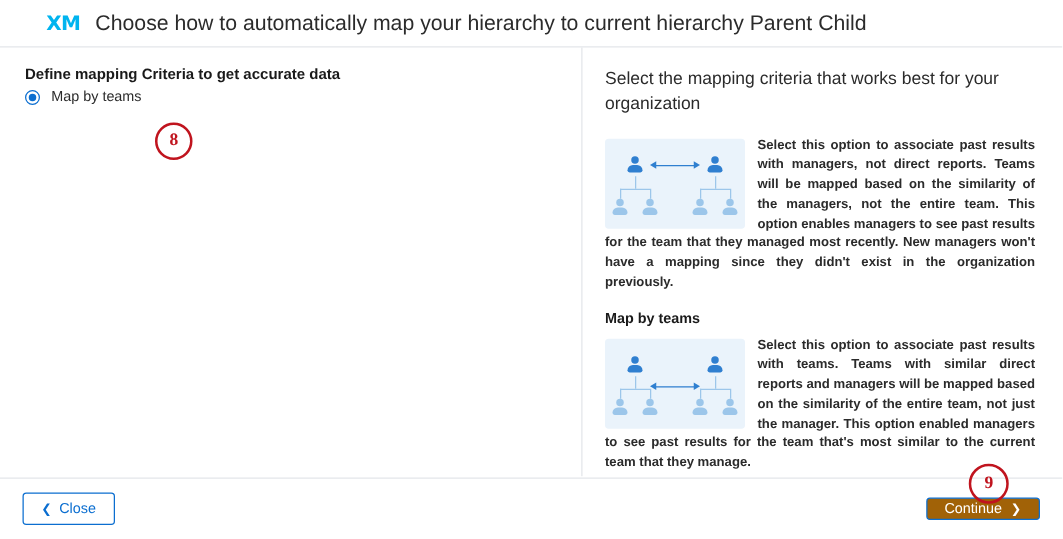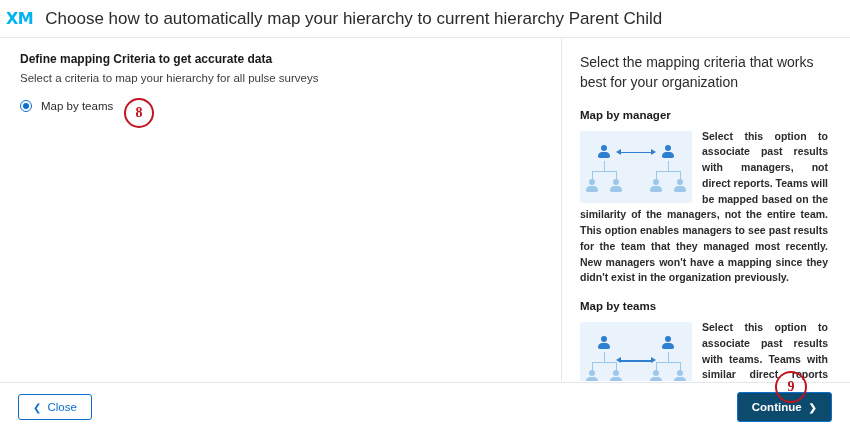--- a/index.html
+++ b/index.html
@@ -16,21 +16,21 @@
     overflow: hidden;
     position: relative;
   }
 
   
   .header {
     height: 38px;
     border-bottom: 1px solid #e3e6ea;
     display: flex;
     align-items: center;
-    padding: 0 0 0 6px;
+    padding: 0 0 0 37px;
     box-sizing: border-box;
     background: #ffffff;
   }
   .logo {
     font-weight: bold;
     font-size: 16px;
     color: #00b4ef;
     letter-spacing: -0.5px;
     margin-right: 12px;
     font-family: "DejaVu Sans", sans-serif;
@@ -40,21 +40,21 @@
     color: #2b2b2b;
   }
 
   
   .main {
     display: flex;
     height: 343px;
     box-sizing: border-box;
   }
   .left-pane {
-    width: 562px;
+    width: 466px;
     box-sizing: border-box;
     padding: 14px 20px 0 20px;
     border-right: 1px solid #e3e6ea;
     position: relative;
   }
   .right-pane {
     flex: 1;
     box-sizing: border-box;
     padding: 14px 22px 0 18px;
     overflow: hidden;
@@ -232,26 +232,25 @@
   .footer-right { display: flex; align-items: center; }
   .btn-close {
     height: 26px;
     padding: 0 18px;
     border: 1px solid #c8ced4;
     color: #2b2b2b;
     background: #ffffff;
     margin-right: 10px;
   }
   .btn-continue {
-    height: 30px;
+    height: 18px;
     padding: 0 14px;
     border: 1px solid #0b6ed0;
     color: #ffffff;
-    background: #0c4a6e;
-    font-weight: bold;
+    background: #a16207;
   }
   .btn-continue .chev { margin-left: 7px; font-size: 10px; }
 
   
   .annot {
     position: absolute;
     border: 2px solid #c0141e;
     border-radius: 50%;
     color: #c0141e;
     font-weight: bold;
@@ -281,34 +280,32 @@
 
 <div class="header">
   <span class="logo">XM</span>
   <span class="header-title">Choose how to automatically map your hierarchy to current hierarchy Parent Child</span>
 </div>
 
 <div class="main">
 
   <div class="left-pane">
     <div class="section-title">Define mapping Criteria to get accurate data</div>
-    <div class="section-sub">Select a criteria to map your hierarchy for all pulse surveys</div>
 
     <div class="radio-row">
       <span class="radio checked"></span>
       <span class="radio-label">Map by teams</span>
     </div>
 
   </div>
 
   <div class="right-pane">
     <p class="right-intro">Select the mapping criteria that works best for your organization</p>
 
     <div class="crit-block">
-      <div class="crit-title">Map by manager</div>
       <div class="illus">
         <div class="person" style="left:16px; top:14px;">
           <span class="head"></span>
             <span class="body"></span>
         </div>
         <div class="person" style="left:80px; top:14px;">
           <span class="head"></span>
             <span class="body"></span>
         </div>
         <div class="arrow-h" style="left:40px; top:21px; width:32px;"></div>

